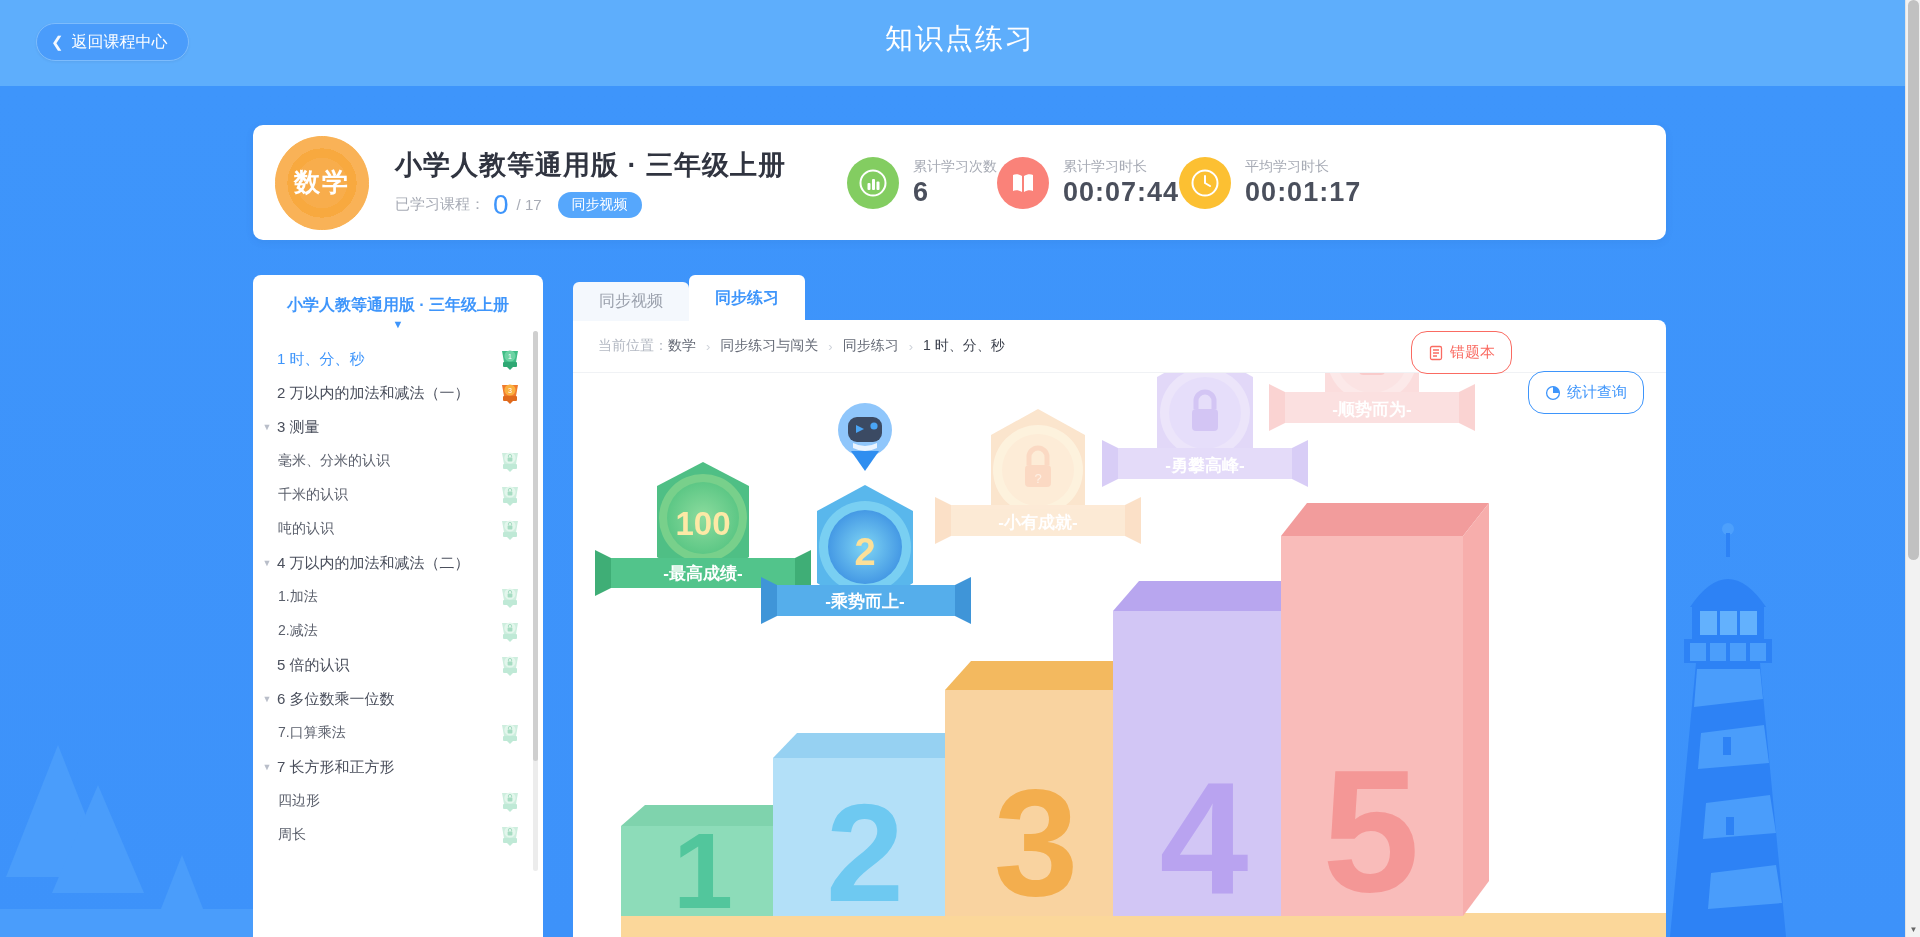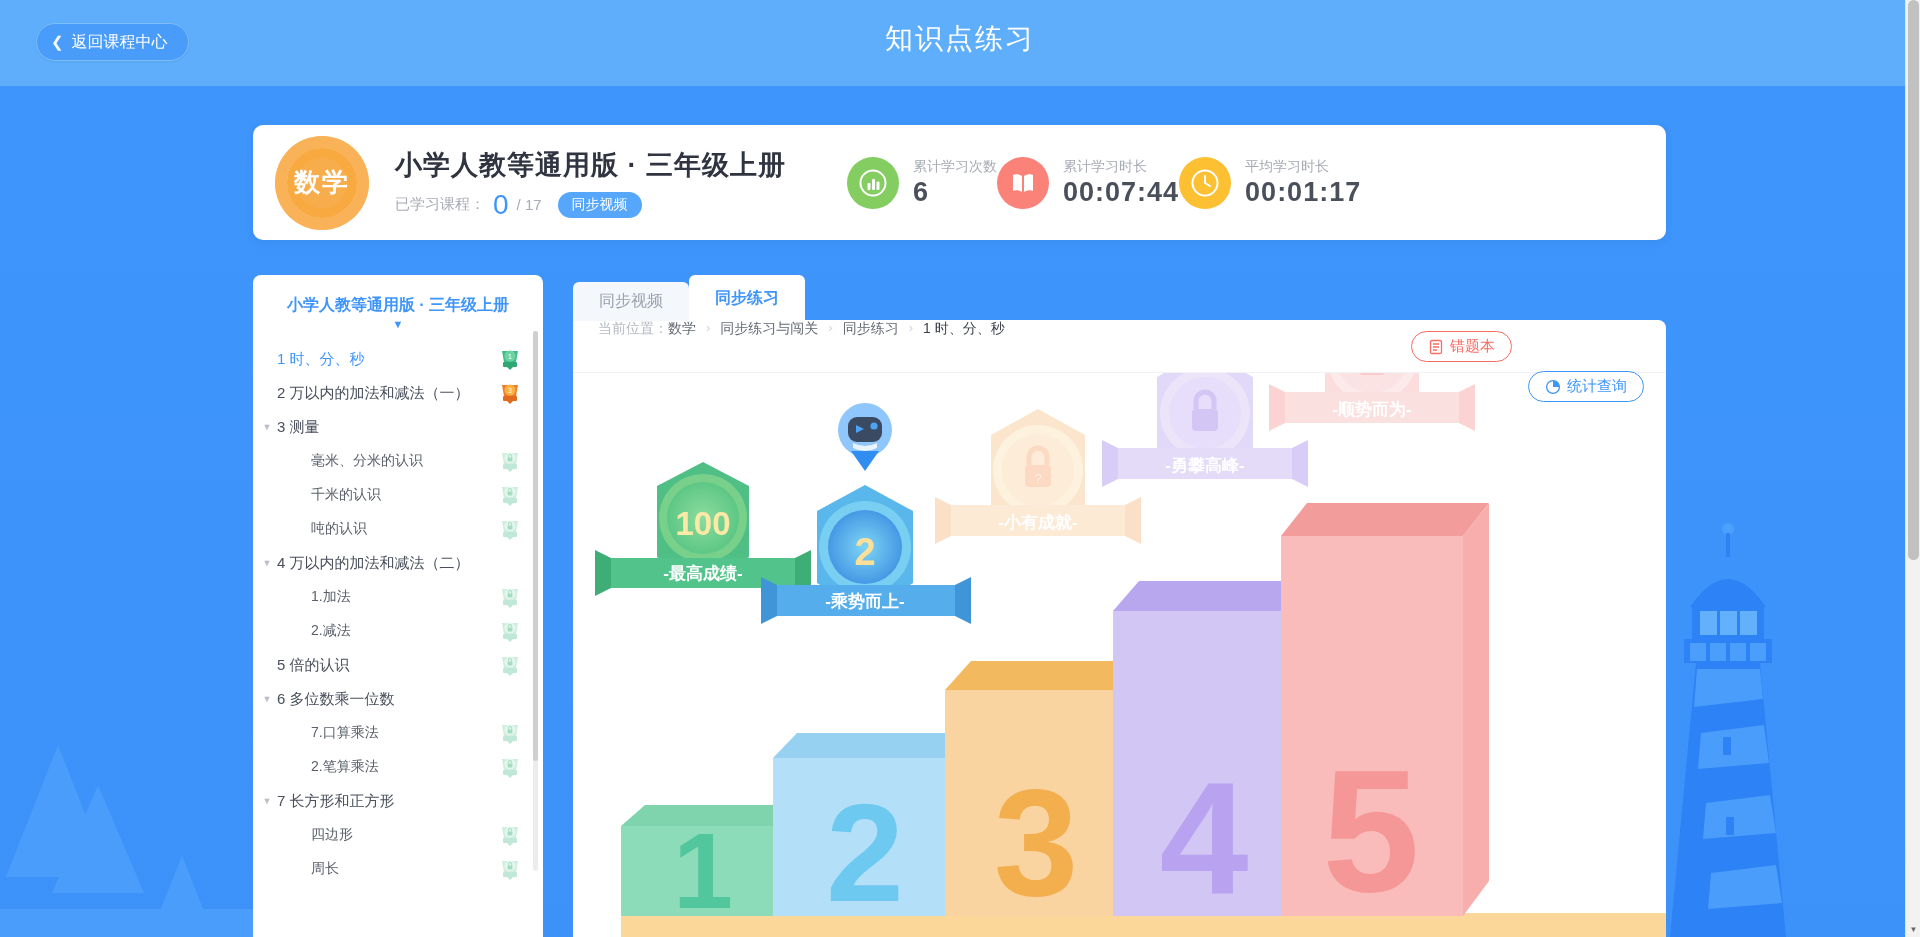--- a/index.html
+++ b/index.html
@@ -97,21 +97,21 @@
     display: flex; align-items: center; height: 34px;
     padding-right: 28px; cursor: pointer; position: relative;
   }
   .sb-row .arrow {
     width: 16px; text-align: center; font-size: 9px; color: #b9bec9;
     margin-left: 6px; flex: none;
   }
   .sb-row .txt { font-size: 15px; color: #4a4f5c; white-space: nowrap; }
   .sb-row.lvl1 .txt { margin-left: 2px; }
   .sb-row.lvl1.noarrow { padding-left: 22px; }
-  .sb-row.lvl2 { padding-left: 58px; }
+  .sb-row.lvl2 { padding-left: 25px; }
   .sb-row.lvl2 .txt { font-size: 14px; color: #5a5f6b; }
   .sb-row.active .txt { color: #3e95fb; }
   .sb-medal { position: absolute; right: 22px; width: 22px; height: 24px; }
   .sb-scroll {
     position: absolute; right: 5px; top: 56px; width: 5px; height: 540px;
     background: #ececec; border-radius: 3px; cursor: pointer;
   }
   .sb-scroll i {
     display: block; width: 5px; height: 430px; background: #cfcfcf; border-radius: 3px;
   }
@@ -126,30 +126,30 @@
   .tab.inactive { background: #f4f8fd; color: #9aa0ac; height: 39px; }
   .tab.active { background: #fff; color: #3e95fb; font-weight: bold; height: 46px; }
 
   .main-panel {
     position: absolute; left: 573px; top: 320px;
     width: 1093px; height: 617px;
     background: #fff; border-radius: 0 8px 0 0;
     z-index: 5; overflow: hidden;
   }
   .bread {
-    height: 53px; display: flex; align-items: flex-start; padding-left: 25px;
+    height: 53px; display: flex; align-items: center; padding-left: 25px;
     font-size: 14px; border-bottom: 1px solid #f0f2f5; position: relative;
   }
   .bread .cur { color: #b4b9c3; }
   .bread .seg { color: #656a76; cursor: pointer; }
   .bread .seg.last { color: #3a3f4b; }
   .bread .sep { color: #cfd3da; margin: 0 10px; font-size: 13px; }
   .bread-actions { position: absolute; right: 22px; top: 11px; display: flex; gap: 16px; }
   .pill {
-    height: 31px; padding: 0 16px; border-radius: 16px;
+    height: 43px; padding: 0 16px; border-radius: 16px;
     display: flex; align-items: center; gap: 6px;
     font-size: 15px; cursor: pointer; background: #fff;
   }
   .pill.red { border: 1px solid #fa6b62; color: #fa6b62; }
   .pill.blue { border: 1px solid #3e95fb; color: #3e95fb; margin-top: 40px; }
   .pill svg { width: 16px; height: 16px; }
 
   .stage { position: relative; height: 564px; overflow: hidden; }
   .stage svg { position: absolute; left: 0; top: 0; }
 
@@ -378,31 +378,20 @@
         <span class="txt">7.口算乘法</span>
         <span class="sb-medal"><svg viewBox="0 0 22 24">
             <path d="M3 4 L19 4 L17 15 L5 15 Z" fill="#cdeede"></path>
             <circle cx="11" cy="9" r="5.6" fill="#e3f6ec"></circle>
             <rect x="8.6" y="8.4" width="4.8" height="4" rx="1" fill="#a6dcc2"></rect>
             <path d="M9.4 8.4 L9.4 7 A1.6 1.6 0 0 1 12.6 7 L12.6 8.4" fill="none" stroke="#a6dcc2" stroke-width="1"></path>
             <rect x="4" y="15" width="14" height="5" rx="1" fill="#bfe9d6"></rect>
             <path d="M8 20 L11 23 L14 20 Z" fill="#bfe9d6"></path>
           </svg></span>
       </div>
-      <div class="sb-row lvl2">
-        <span class="txt">2.笔算乘法</span>
-        <span class="sb-medal"><svg viewBox="0 0 22 24">
-            <path d="M3 4 L19 4 L17 15 L5 15 Z" fill="#cdeede"></path>
-            <circle cx="11" cy="9" r="5.6" fill="#e3f6ec"></circle>
-            <rect x="8.6" y="8.4" width="4.8" height="4" rx="1" fill="#a6dcc2"></rect>
-            <path d="M9.4 8.4 L9.4 7 A1.6 1.6 0 0 1 12.6 7 L12.6 8.4" fill="none" stroke="#a6dcc2" stroke-width="1"></path>
-            <rect x="4" y="15" width="14" height="5" rx="1" fill="#bfe9d6"></rect>
-            <path d="M8 20 L11 23 L14 20 Z" fill="#bfe9d6"></path>
-          </svg></span>
-      </div>
       <div class="sb-row lvl1">
         <span class="arrow">▼</span>
         <span class="txt">7 长方形和正方形</span>
       </div>
       <div class="sb-row lvl2">
         <span class="txt">四边形</span>
         <span class="sb-medal"><svg viewBox="0 0 22 24">
             <path d="M3 4 L19 4 L17 15 L5 15 Z" fill="#cdeede"></path>
             <circle cx="11" cy="9" r="5.6" fill="#e3f6ec"></circle>
             <rect x="8.6" y="8.4" width="4.8" height="4" rx="1" fill="#a6dcc2"></rect>

